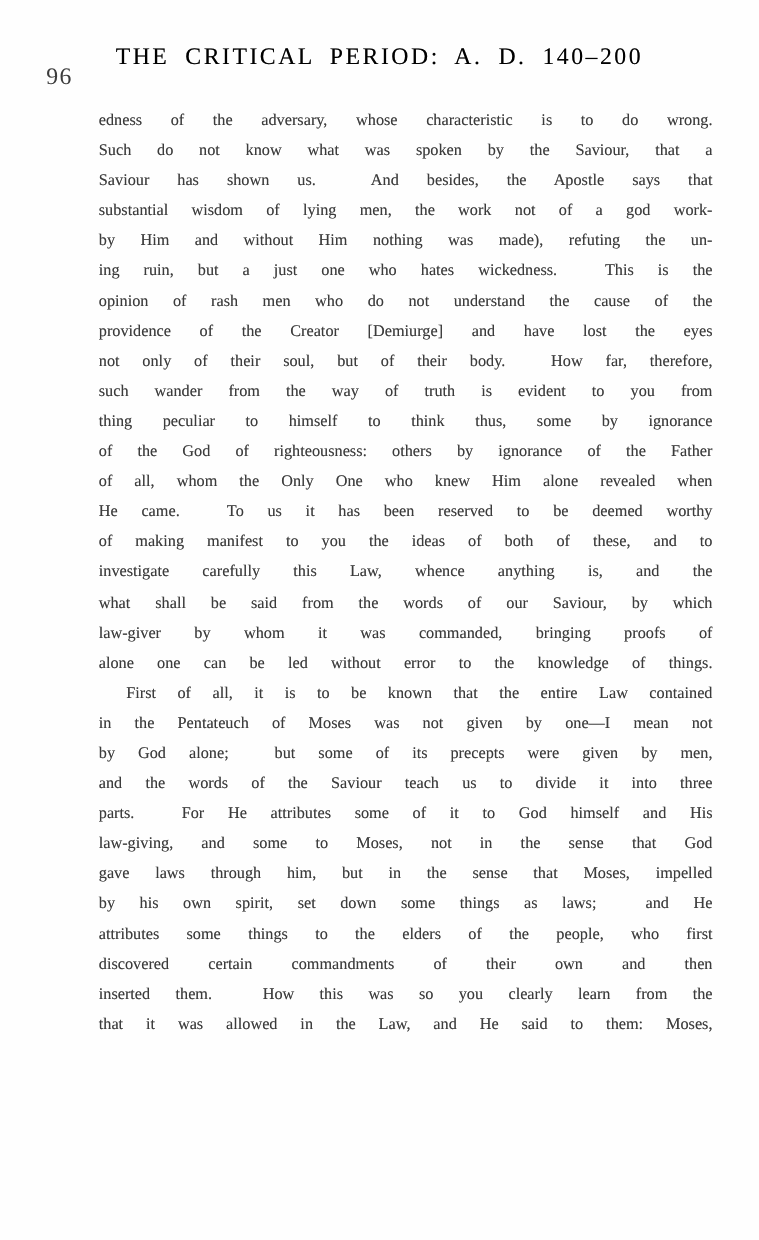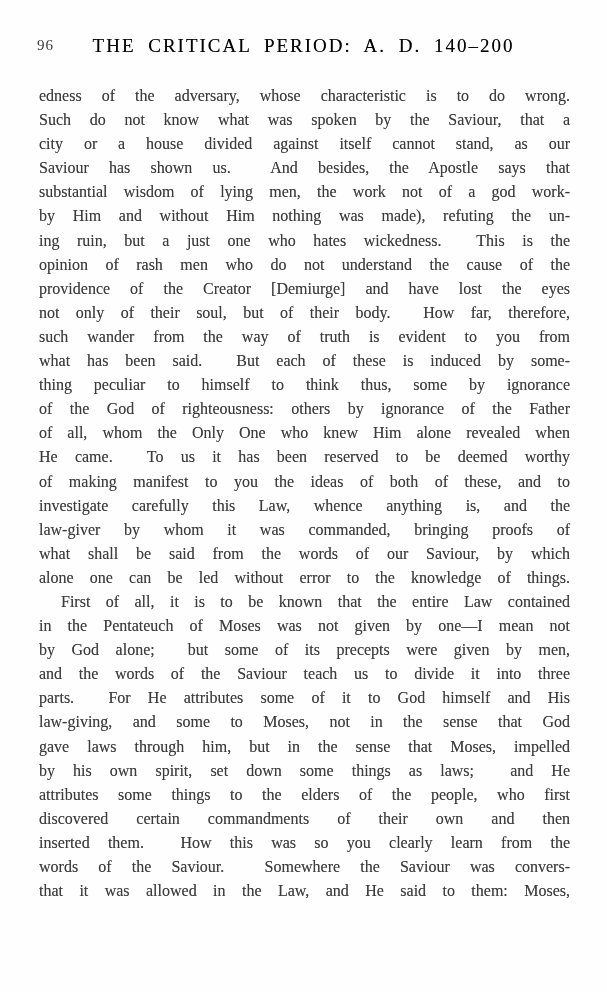--- a/index.html
+++ b/index.html
@@ -19,22 +19,22 @@
   .pagehead {
     position: absolute;
     top: 35px;
     left: 0;
     right: 0;
     height: 26px;
   }
   .folio {
     position: absolute;
     left: 37px;
-    top: 2px;
-    font-size: 15px;
+    top: 16px;
+    font-size: 19px;
     letter-spacing: 1px;
     color: #3c3c3c;
   }
   .running-title {
     display: block;
     text-align: center;
     font-size: 19px;
     letter-spacing: 2px;
     word-spacing: 6px;
     white-space: nowrap;
@@ -45,73 +45,71 @@
     position: absolute;
     top: 84px;
     left: 39px;
     width: 531px;
   }
   .para {
     margin: 0;
     padding: 0;
   }
   .line {
-    font-size: 16px;
+    font-size: 13px;
     line-height: 24.1px;
     text-align: justify;
     text-align-last: justify;
     color: #3c3c3c;
     text-shadow: 0 0 0.4px rgba(60,60,60,0.5);
+    margin-left: 40px;
   }
   .line.indent {
     text-indent: 22px;
   }
 </style>
 </head>
 <body>
 
 <div class="page">
   <header class="pagehead">
     <span class="folio">96</span>
     <span class="running-title">THE CRITICAL PERIOD: A. D. 140–200</span>
   </header>
 
   <main class="body-text">
     <div class="para">
       <div class="line">edness of the adversary, whose characteristic is to do wrong.</div>
       <div class="line">Such do not know what was spoken by the Saviour, that a</div>
-      <div class="line">city or a house divided against itself cannot stand, as our</div>
       <div class="line">Saviour has shown us.&nbsp; And besides, the Apostle says that</div>
       <div class="line">substantial wisdom of lying men, the work not of a god work-</div>
       <div class="line">by Him and without Him nothing was made), refuting the un-</div>
       <div class="line">ing ruin, but a just one who hates wickedness.&nbsp; This is the</div>
       <div class="line">opinion of rash men who do not understand the cause of the</div>
       <div class="line">providence of the Creator [Demiurge] and have lost the eyes</div>
       <div class="line">not only of their soul, but of their body.&nbsp; How far, therefore,</div>
       <div class="line">such wander from the way of truth is evident to you from</div>
-      <div class="line">what has been said.&nbsp; But each of these is induced by some-</div>
       <div class="line">thing peculiar to himself to think thus, some by ignorance</div>
       <div class="line">of the God of righteousness: others by ignorance of the Father</div>
       <div class="line">of all, whom the Only One who knew Him alone revealed when</div>
       <div class="line">He came.&nbsp; To us it has been reserved to be deemed worthy</div>
       <div class="line">of making manifest to you the ideas of both of these, and to</div>
       <div class="line">investigate carefully this Law, whence anything is, and the</div>
+      <div class="line">what shall be said from the words of our Saviour, by which</div>
       <div class="line">law-giver by whom it was commanded, bringing proofs of</div>
-      <div class="line">what shall be said from the words of our Saviour, by which</div>
       <div class="line">alone one can be led without error to the knowledge of things.</div>
     </div>
     <div class="para">
       <div class="line indent">First of all, it is to be known that the entire Law contained</div>
       <div class="line">in the Pentateuch of Moses was not given by one—I mean not</div>
       <div class="line">by God alone;&nbsp; but some of its precepts were given by men,</div>
       <div class="line">and the words of the Saviour teach us to divide it into three</div>
       <div class="line">parts.&nbsp; For He attributes some of it to God himself and His</div>
       <div class="line">law-giving, and some to Moses, not in the sense that God</div>
       <div class="line">gave laws through him, but in the sense that Moses, impelled</div>
       <div class="line">by his own spirit, set down some things as laws;&nbsp; and He</div>
       <div class="line">attributes some things to the elders of the people, who first</div>
       <div class="line">discovered certain commandments of their own and then</div>
       <div class="line">inserted them.&nbsp; How this was so you clearly learn from the</div>
-      <div class="line">words of the Saviour.&nbsp; Somewhere the Saviour was convers-</div>
       <div class="line">that it was allowed in the Law, and He said to them: Moses,</div>
     </div>
   </main>
 </div>
 
 </body></html>

